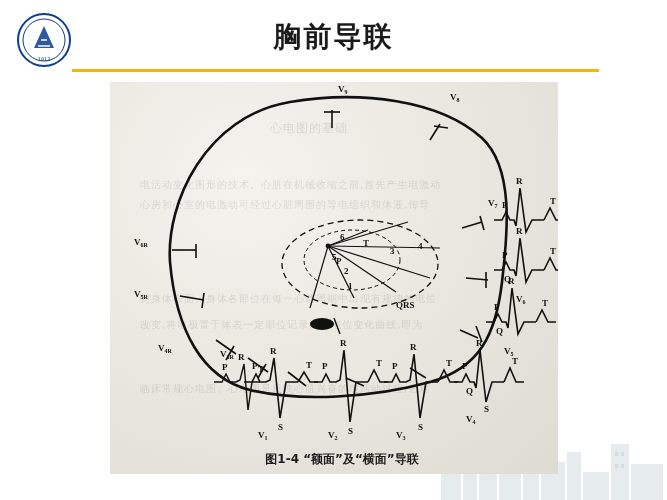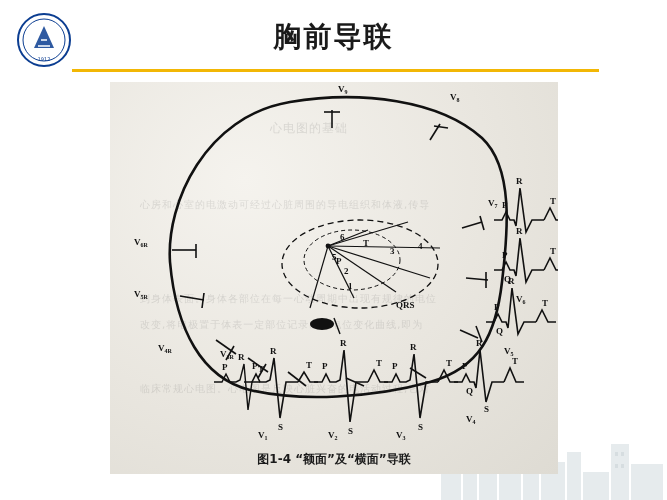--- a/index.html
+++ b/index.html
@@ -84,20 +84,21 @@
   .fig-caption {
     position: absolute;
     left: 0;
     bottom: 6px;
     width: 448px;
     text-align: center;
     font-size: 12px;
     color: #1a1a1a;
     font-family: "DejaVu Sans", "Liberation Sans", sans-serif;
     font-weight: bold;
+    padding-left: 8px;
   }
   svg.diagram {
     position: absolute;
     left: 0; top: 0;
     width: 448px;
     height: 392px;
   }
   .lbl-b {
     font-family: "Liberation Serif", serif;
     font-size: 9px;
@@ -150,20 +151,21 @@
     <text x="28" y="49" font-size="5" text-anchor="middle" fill="#0b3d91" font-family="DejaVu Sans, sans-serif">1912</text>
   </svg>
 
   <div class="title">胸前导联</div>
   <div class="rule"></div>
 
   <div class="figure-wrap">
     <div class="paper"></div>
 
     <div class="ghost-text" style="left:128px; top:38px; font-size:12px;margin-left:32px;">心电图的基础</div>
+    <div class="ghost-text" style="left:30px; top:96px;">电活动变化图形的技术。心脏在机械收缩之前,首先产生电激动</div>
     <div class="ghost-text" style="left:30px; top:116px;">心房和心室的电激动可经过心脏周围的导电组织和体液,传导</div>
     <div class="ghost-text" style="left:30px; top:210px;">到身体表面。身体各部位在每一心动周期中出现有规律的电位</div>
     <div class="ghost-text" style="left:30px; top:236px;">改变,将电极置于体表一定部位记录出的电位变化曲线,即为</div>
     <div class="ghost-text" style="left:30px; top:300px;">临床常规心电图。心电图是反映心脏兴奋的电活动过程,它对</div>
 
     <svg class="diagram" viewBox="0 0 448 392">
 
       <path d="M60 180
                C56 120, 96 34, 180 20
                C250 8, 330 18, 372 56

